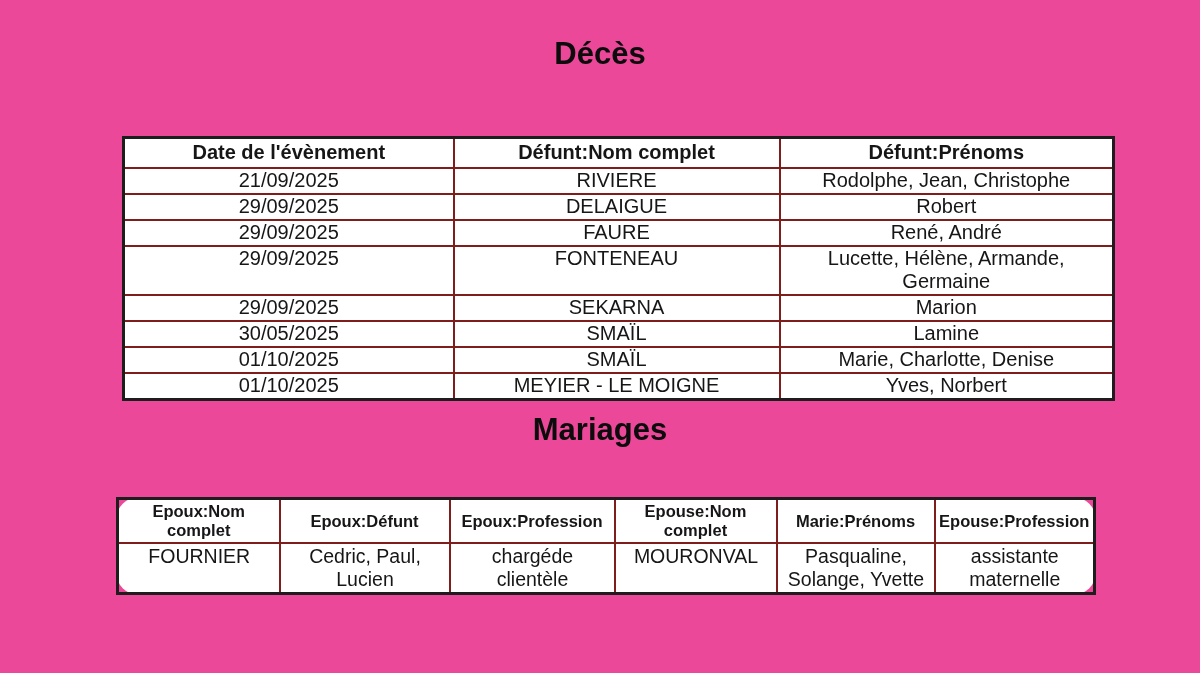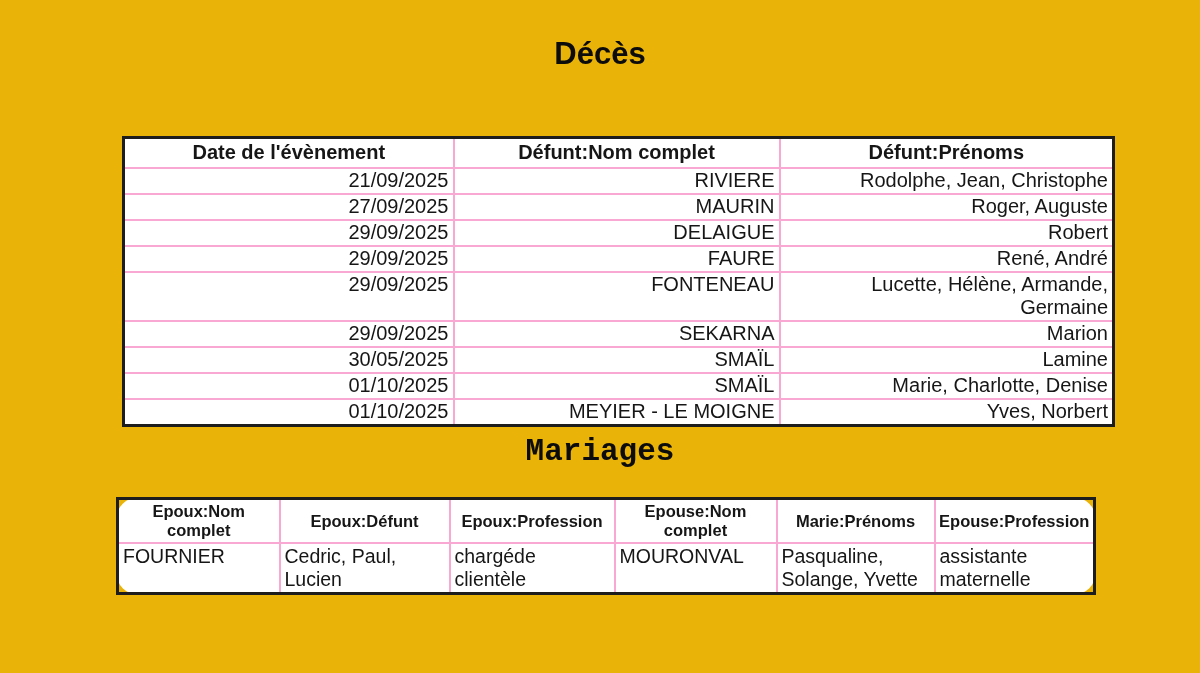--- a/index.html
+++ b/index.html
@@ -1,66 +1,66 @@
 <!DOCTYPE html>
 <html><head>
 <meta charset="utf-8">
 <style>
   * { box-sizing: border-box; }
   html, body { margin: 0; padding: 0; background: #ffffff; }
   .page {
     position: relative;
     width: 1200px;
     height: 673px;
-    background: #eab308;
+    background: #ec4899;
     font-family: "Liberation Sans", sans-serif;
     color: #161616;
     overflow: hidden;
   }
   .doc-title {
     position: absolute;
     left: 0;
     width: 100%;
     text-align: center;
     font-weight: 700;
     font-size: 31px;
     color: #0c0c0c;
   }
   .deces-title    { top: 36px; }
-  .mariages-title { top: 434px; font-family: Liberation Mono, monospace; }
+  .mariages-title { top: 412px; }
 
   table.scan {
     position: absolute;
     border-collapse: collapse;
     table-layout: fixed;
     background: #ffffff;
     color: #161616;
   }
   table.scan th, table.scan td {
-    border: 2px solid #f9a8d4;
+    border: 2px solid #7f1d1d;
     overflow: hidden;
     margin-top: 48px;
   }
   table.scan { border: 3px solid #1d1d1d; }
 
   
   .deces-table { left: 122px; top: 136px; width: 990px; }
   .deces-table th {
     font-size: 20px;
     font-weight: 700;
     text-align: center;
     vertical-align: middle;
     height: 30px;
     padding: 0 4px;
   }
   .deces-table td {
     font-size: 20px;
     line-height: 23px;
     vertical-align: top;
-    text-align: right;
+    text-align: center;
     padding: 0 4px 1px 4px;
     white-space: pre-line;
   }
   .deces-table tbody tr { height: 26px; }
 
   
   .mariages-table { left: 116px; top: 497px; width: 977px; border-radius: 23px; }
   .mariages-table th {
     font-size: 16.5px;
     line-height: 19px;
@@ -68,21 +68,21 @@
     text-align: center;
     vertical-align: middle;
     height: 41px;
     padding: 2px 3px;
     white-space: pre-line;
   }
   .mariages-table td {
     font-size: 19.5px;
     line-height: 23px;
     vertical-align: top;
-    text-align: left;
+    text-align: center;
     padding: 1px 3px 1px 4px;
     white-space: pre-line;
   }
   .mariages-table tbody tr { height: 50px; }
 </style>
 </head>
 <body>
 
 <div class="page">
 
@@ -99,25 +99,20 @@
         <th>Date de l'évènement</th>
         <th>Défunt:Nom complet</th>
         <th>Défunt:Prénoms</th>
       </tr>
     </thead>
     <tbody>
       <tr>
         <td>21/09/2025</td>
         <td>RIVIERE</td>
         <td>Rodolphe, Jean, Christophe</td>
-      </tr>
-      <tr>
-        <td>27/09/2025</td>
-        <td>MAURIN</td>
-        <td>Roger, Auguste</td>
       </tr>
       <tr>
         <td>29/09/2025</td>
         <td>DELAIGUE</td>
         <td>Robert</td>
       </tr>
       <tr>
         <td>29/09/2025</td>
         <td>FAURE</td>
         <td>René, André</td>

